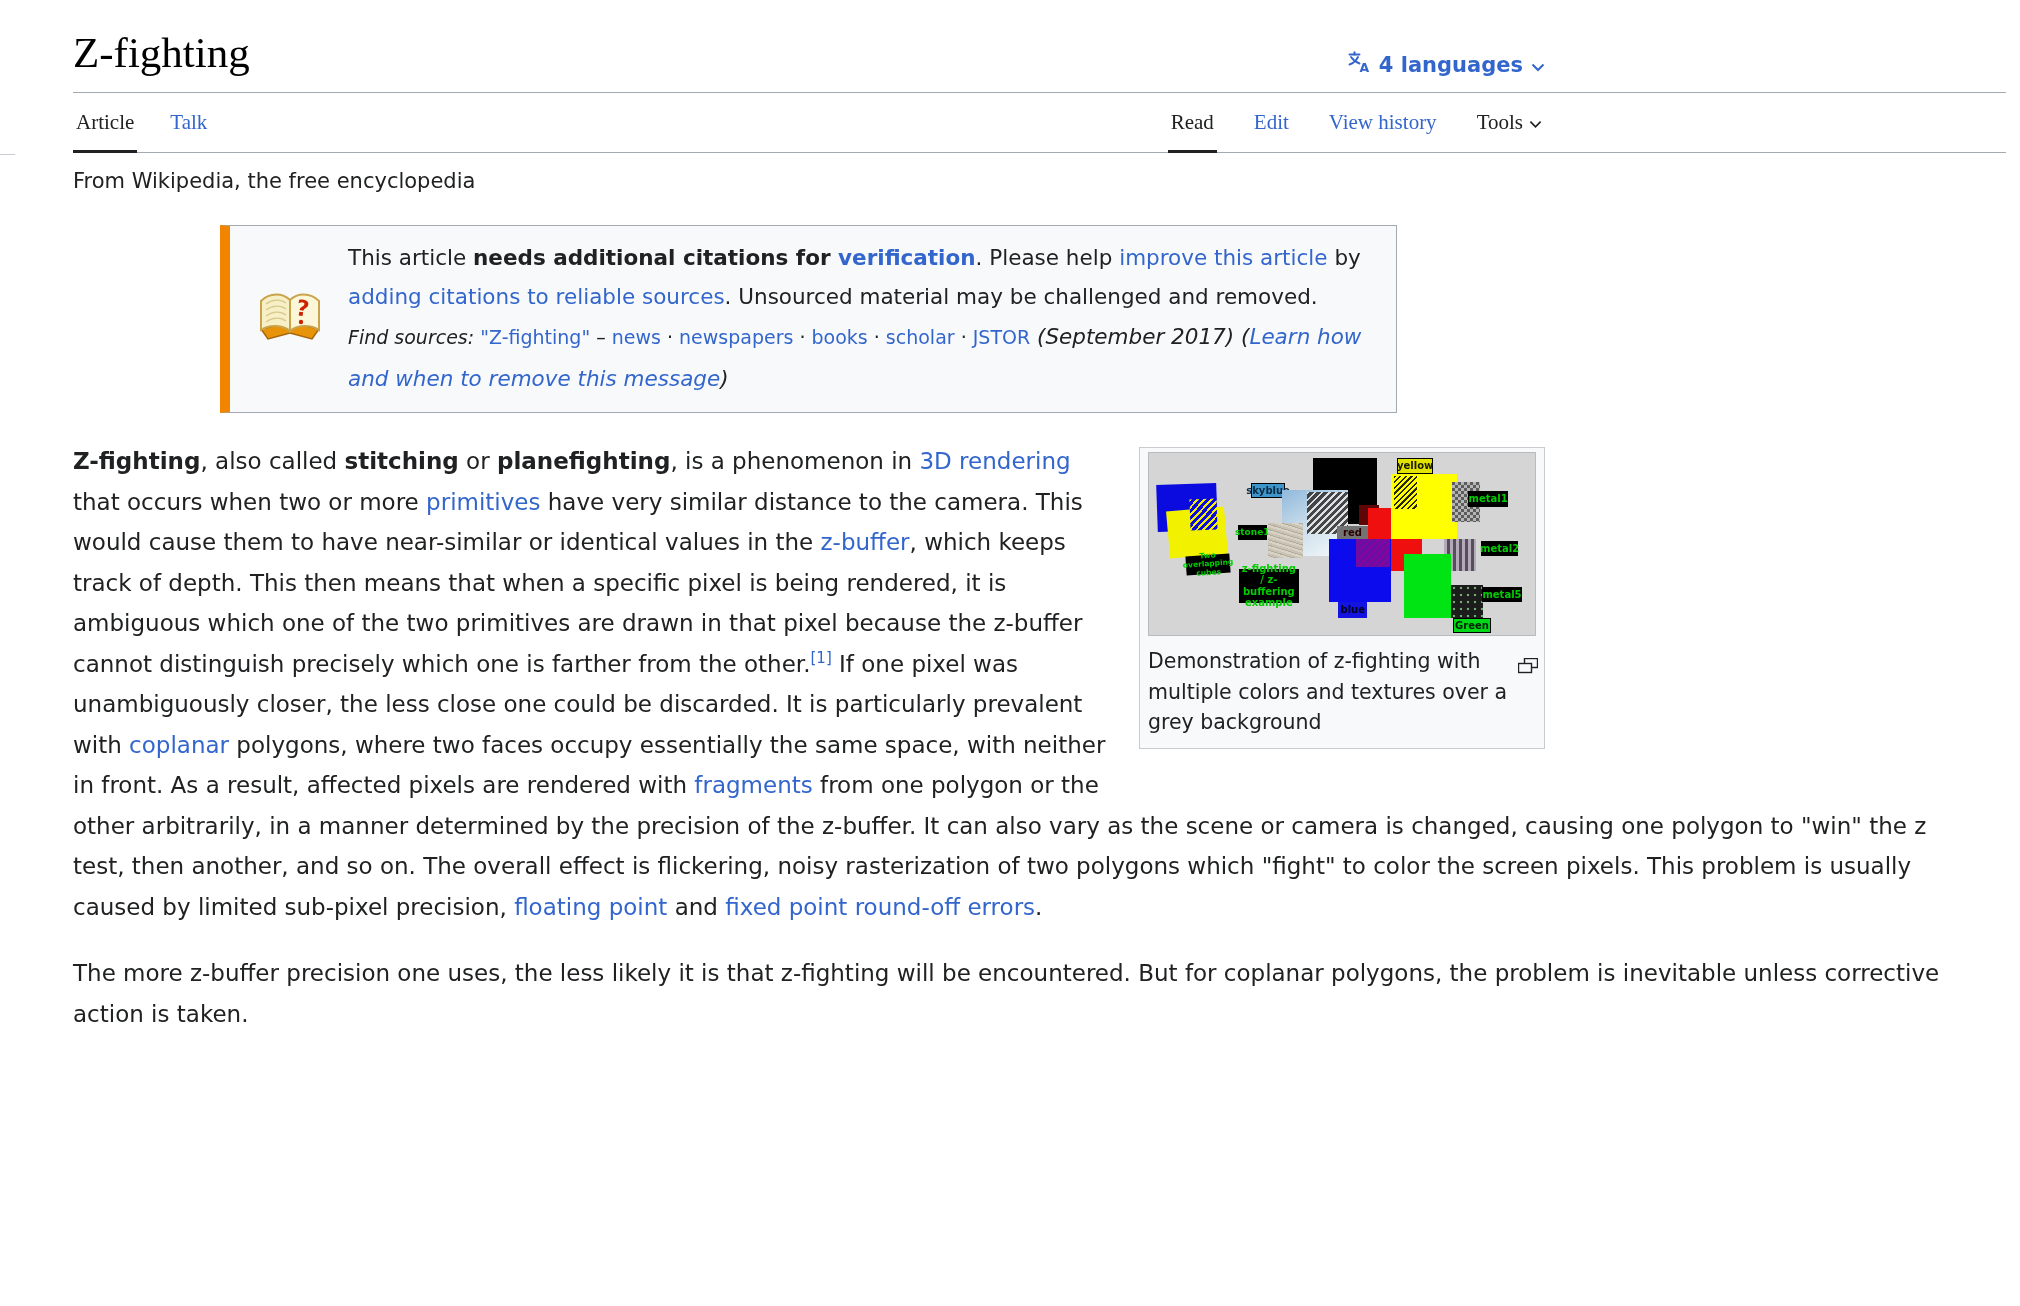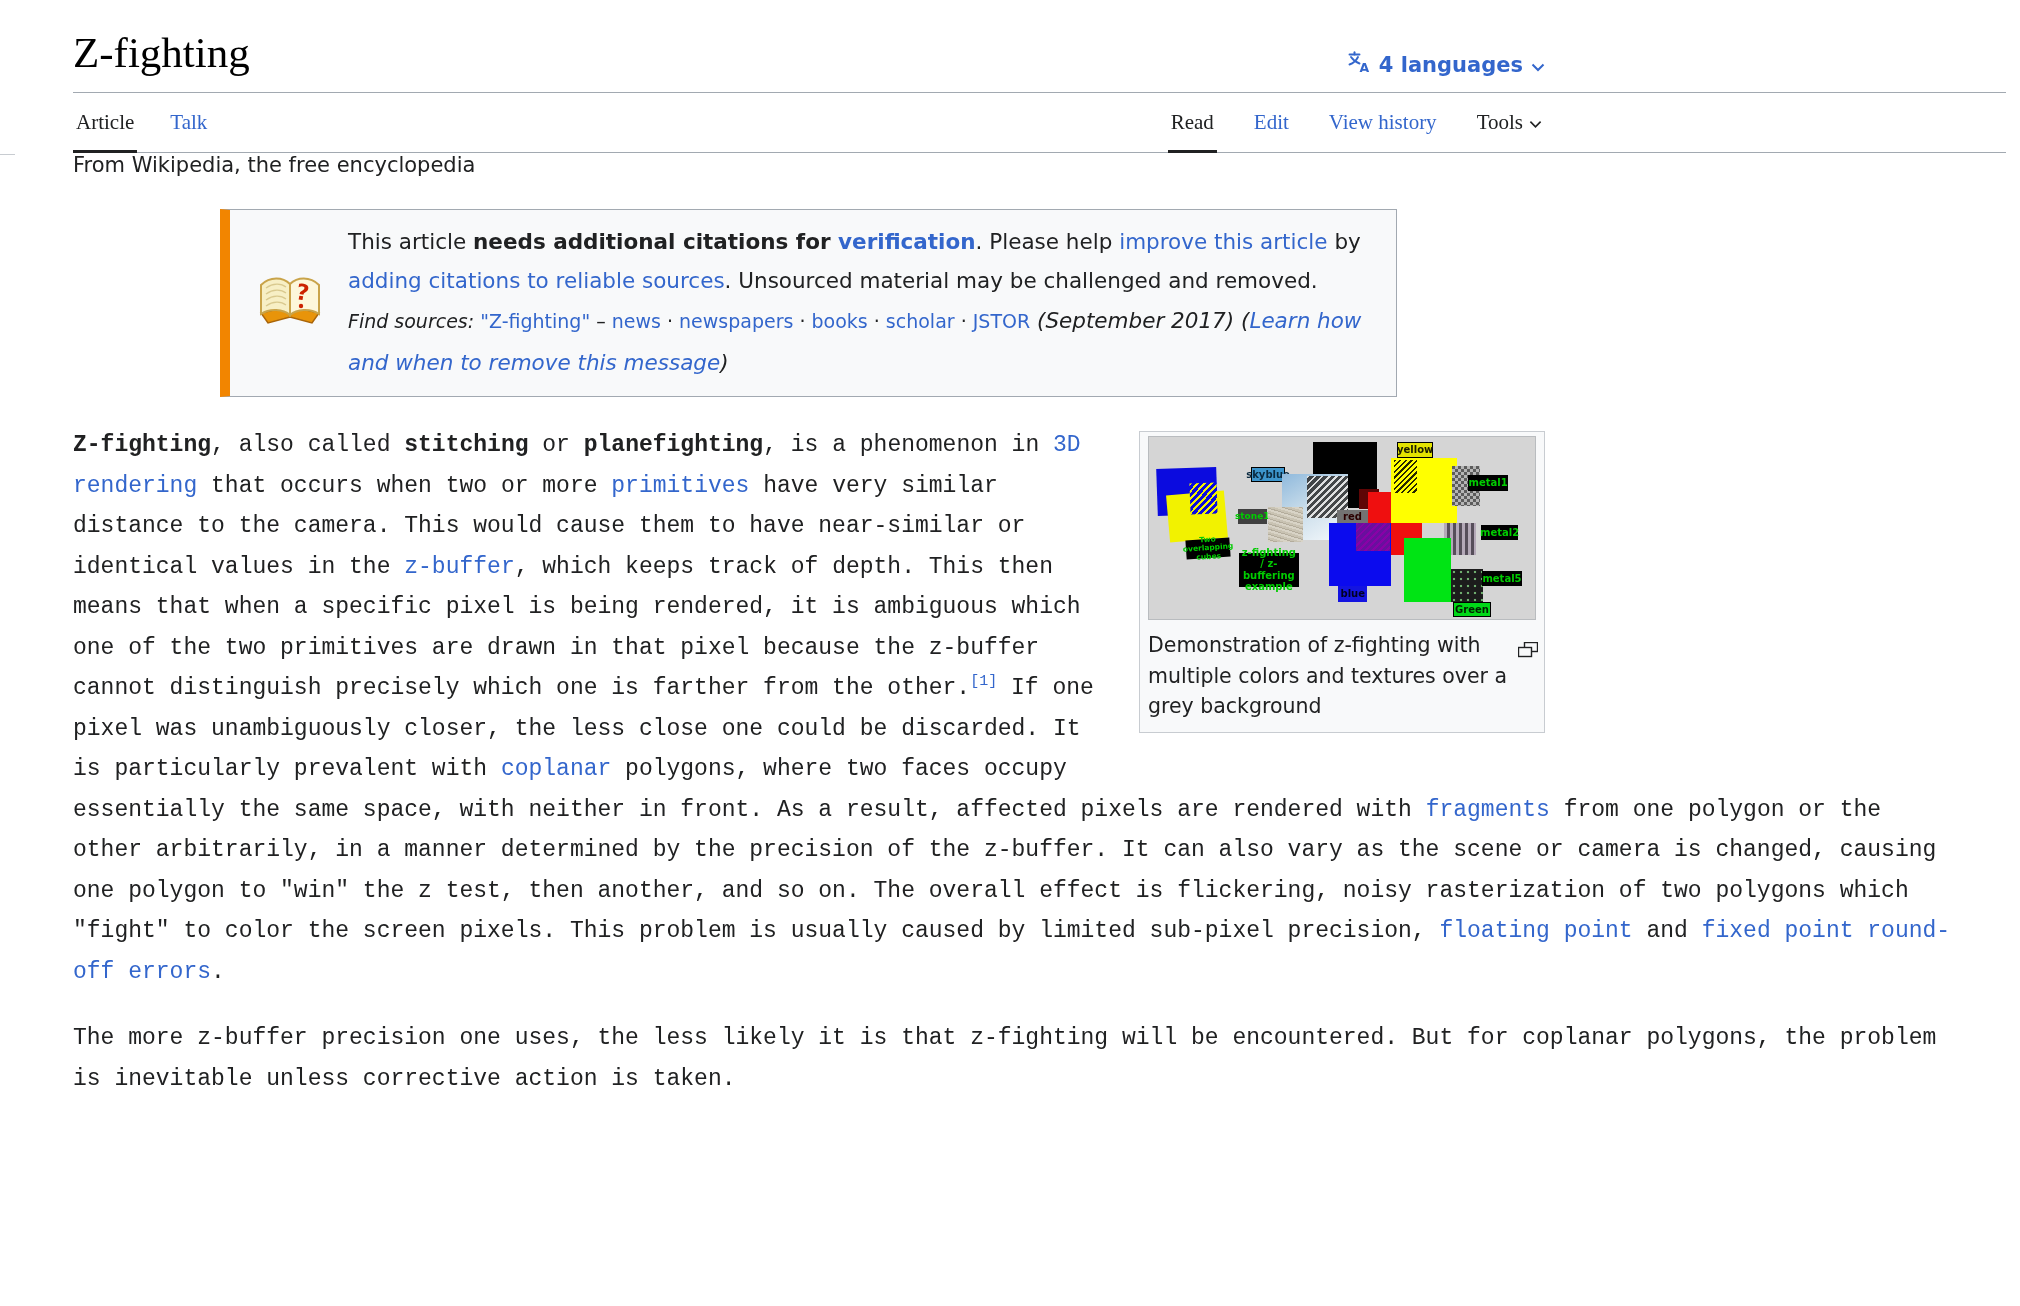--- a/index.html
+++ b/index.html
@@ -15,35 +15,35 @@
           border-bottom:1px solid #a2a9b1;height:59px;}
   .tabs{display:flex;font-family:Liberation Serif, serif;}
   .tab{font-size:21px;padding:0 3px 17px;margin-right:30px;color:#3366cc;position:relative;
        text-decoration:none;cursor:pointer;white-space:nowrap;display:flex;align-items:center;gap:6px;}
   .tab.plain{color:#202122;}
   .tab.active{color:#202122;}
   .tab.active::after{content:"";position:absolute;left:0;right:0;bottom:-1px;height:3px;background:#202122;}
   .tabs-right{margin-right:461px;}
   .tabs-right .tab{margin-right:0;margin-left:34px;}
   .edge-line{position:absolute;left:0;top:154px;width:15px;border-top:1px solid #c8ccd1;}
-  .subtitle{font-size:21px;}
+  .subtitle{margin-top:16px;font-size:21px;}
   .ambox{margin:32px 0 0 147px;width:1177px;box-sizing:border-box;border:1px solid #a2a9b1;
          border-left:10px solid #f28500;background:#f8f9fa;display:flex;align-items:center;
          padding:12px 16px 12px 26px;}
   .ambox-icon{flex:0 0 68px;margin-right:24px;}
   .ambox-text{flex:1;}
   .ambox-main{font-size:21.5px;line-height:39px;}
   .findsrc{font-size:19px;line-height:41px;}
   .findsrc .big{font-size:21.5px;}
   .lnk{color:#3366cc;text-decoration:none;cursor:pointer;}
   .b{font-weight:bold;margin-top:6px;} .i{font-style:italic;}
   sup.ref{font-size:15px;line-height:0;}
   sup.ref a{color:#3366cc;text-decoration:none;}
   .article{margin-top:28px;width:1878px;font-size:23px;line-height:40.5px;}
-  .article p{margin:0 0 26px;font-family:Liberation Mono, monospace;}
+  .article p{margin:0 0 26px;}
   .thumb{float:right;width:396px;margin:6px 406px 26px 28px;border:1px solid #c8ccd1;
          background:#f8f9fa;padding:4px;}
   .thumb-img{width:388px;height:184px;background:#d5d5d5;position:relative;overflow:hidden;
              margin:0 auto;border:1px solid #b9bcbf;box-sizing:border-box;cursor:pointer;}
   .thumb-caption{font-size:20.5px;line-height:30.5px;padding:10px 30px 6px 4px;position:relative;}
   .magnify{position:absolute;top:16px;right:2px;cursor:pointer;}
   .shape{position:absolute;display:flex;align-items:center;justify-content:center;
          text-align:center;line-height:1.15;font-weight:bold;box-sizing:border-box;}
   .pat-dither-yb{background:repeating-linear-gradient(135deg,#f2f200 0 2px,#0b0bdf 2px 5px);}
   .pat-dither-ybk{background:repeating-linear-gradient(135deg,rgba(0,0,0,.85) 0 1.5px,transparent 1.5px 4px);}
@@ -133,21 +133,21 @@
       <div class="thumb-img" id="figure" style="background: rgb(213, 213, 213);">
           <div class="shape" style="left: 2%; top: 17%; width: 15.5%; height: 26%; background: rgb(11, 11, 223); transform: rotate(-2deg);"></div>
           <div class="shape" style="left: 5%; top: 31%; width: 15%; height: 26%; background: rgb(242, 242, 0); transform: rotate(-5deg);"></div>
           <div class="shape pat-dither-yb" style="left: 10.5%; top: 25%; width: 7%; height: 17%; transform: rotate(-2deg);"></div>
           <div class="shape" style="left: 9.5%; top: 56%; width: 11.5%; height: 10.5%; background: rgb(0, 0, 0); color: rgb(0, 204, 0); font-size: 7.5px; transform: rotate(-4deg);">Two overlapping cubes</div>
           <div class="shape" style="left: 34%; top: 3%; width: 9%; height: 10%; background: rgb(17, 17, 17); color: rgb(238, 238, 238); font-size: 10px; margin-left: 48px;">Black</div>
           <div class="shape" style="left: 42.5%; top: 2.5%; width: 16.5%; height: 36.5%; background: rgb(0, 0, 0);"></div>
           <div class="shape" style="left: 26.5%; top: 16.5%; width: 8.7%; height: 8.5%; background: rgb(61, 149, 204); color: rgb(10, 42, 64); font-size: 10px; border: 1px solid rgb(0, 0, 0);">skyblue</div>
           <div class="shape pat-sky-gradient" style="left: 34.5%; top: 20.5%; width: 17%; height: 36%;"></div>
           <div class="shape pat-dither-gray" style="left: 41%; top: 21.5%; width: 10.5%; height: 23%;"></div>
-          <div class="shape" style="left: 23%; top: 39.5%; width: 7.5%; height: 8.3%; background: #404040; color: rgb(0, 204, 0); font-size: 9px;">stone1</div>
+          <div class="shape" style="left: 23%; top: 39.5%; width: 7.5%; height: 8.3%; background: #000000; color: rgb(0, 204, 0); font-size: 9px;">stone1</div>
           <div class="shape pat-stone" style="left: 30.8%; top: 38.5%; width: 9.2%; height: 19%;"></div>
           <div class="shape" style="left: 54.5%; top: 28.5%; width: 5%; height: 11%; background: rgb(94, 5, 5);"></div>
           <div class="shape" style="left: 56.8%; top: 30%; width: 14%; height: 35%; background: rgb(239, 15, 15);"></div>
           <div class="shape" style="left: 48.7%; top: 40%; width: 8%; height: 7.3%; background: #737373; color: rgb(42, 0, 0); font-size: 10px;">red</div>
           <div class="shape" style="left: 46.6%; top: 47%; width: 16%; height: 35%; background: rgb(11, 11, 238);"></div>
           <div class="shape pat-dither-purple" style="left: 53.5%; top: 47.5%; width: 9%; height: 15%;"></div>
           <div class="shape" style="left: 49%; top: 82%; width: 7.6%; height: 8.6%; background: rgb(20, 20, 224); color: rgb(0, 0, 34); font-size: 10px;">blue</div>
           <div class="shape" style="left: 62.8%; top: 11.5%; width: 17%; height: 35.5%; background: rgb(255, 255, 0);"></div>
           <div class="shape pat-dither-ybk" style="left: 63.5%; top: 12.5%; width: 6%; height: 18%;"></div>
           <div class="shape" style="left: 64.3%; top: 2.5%; width: 9.3%; height: 9%; background: rgb(227, 227, 0); color: rgb(26, 26, 0); font-size: 10px; border: 1px solid rgb(0, 0, 0);">yellow</div>

